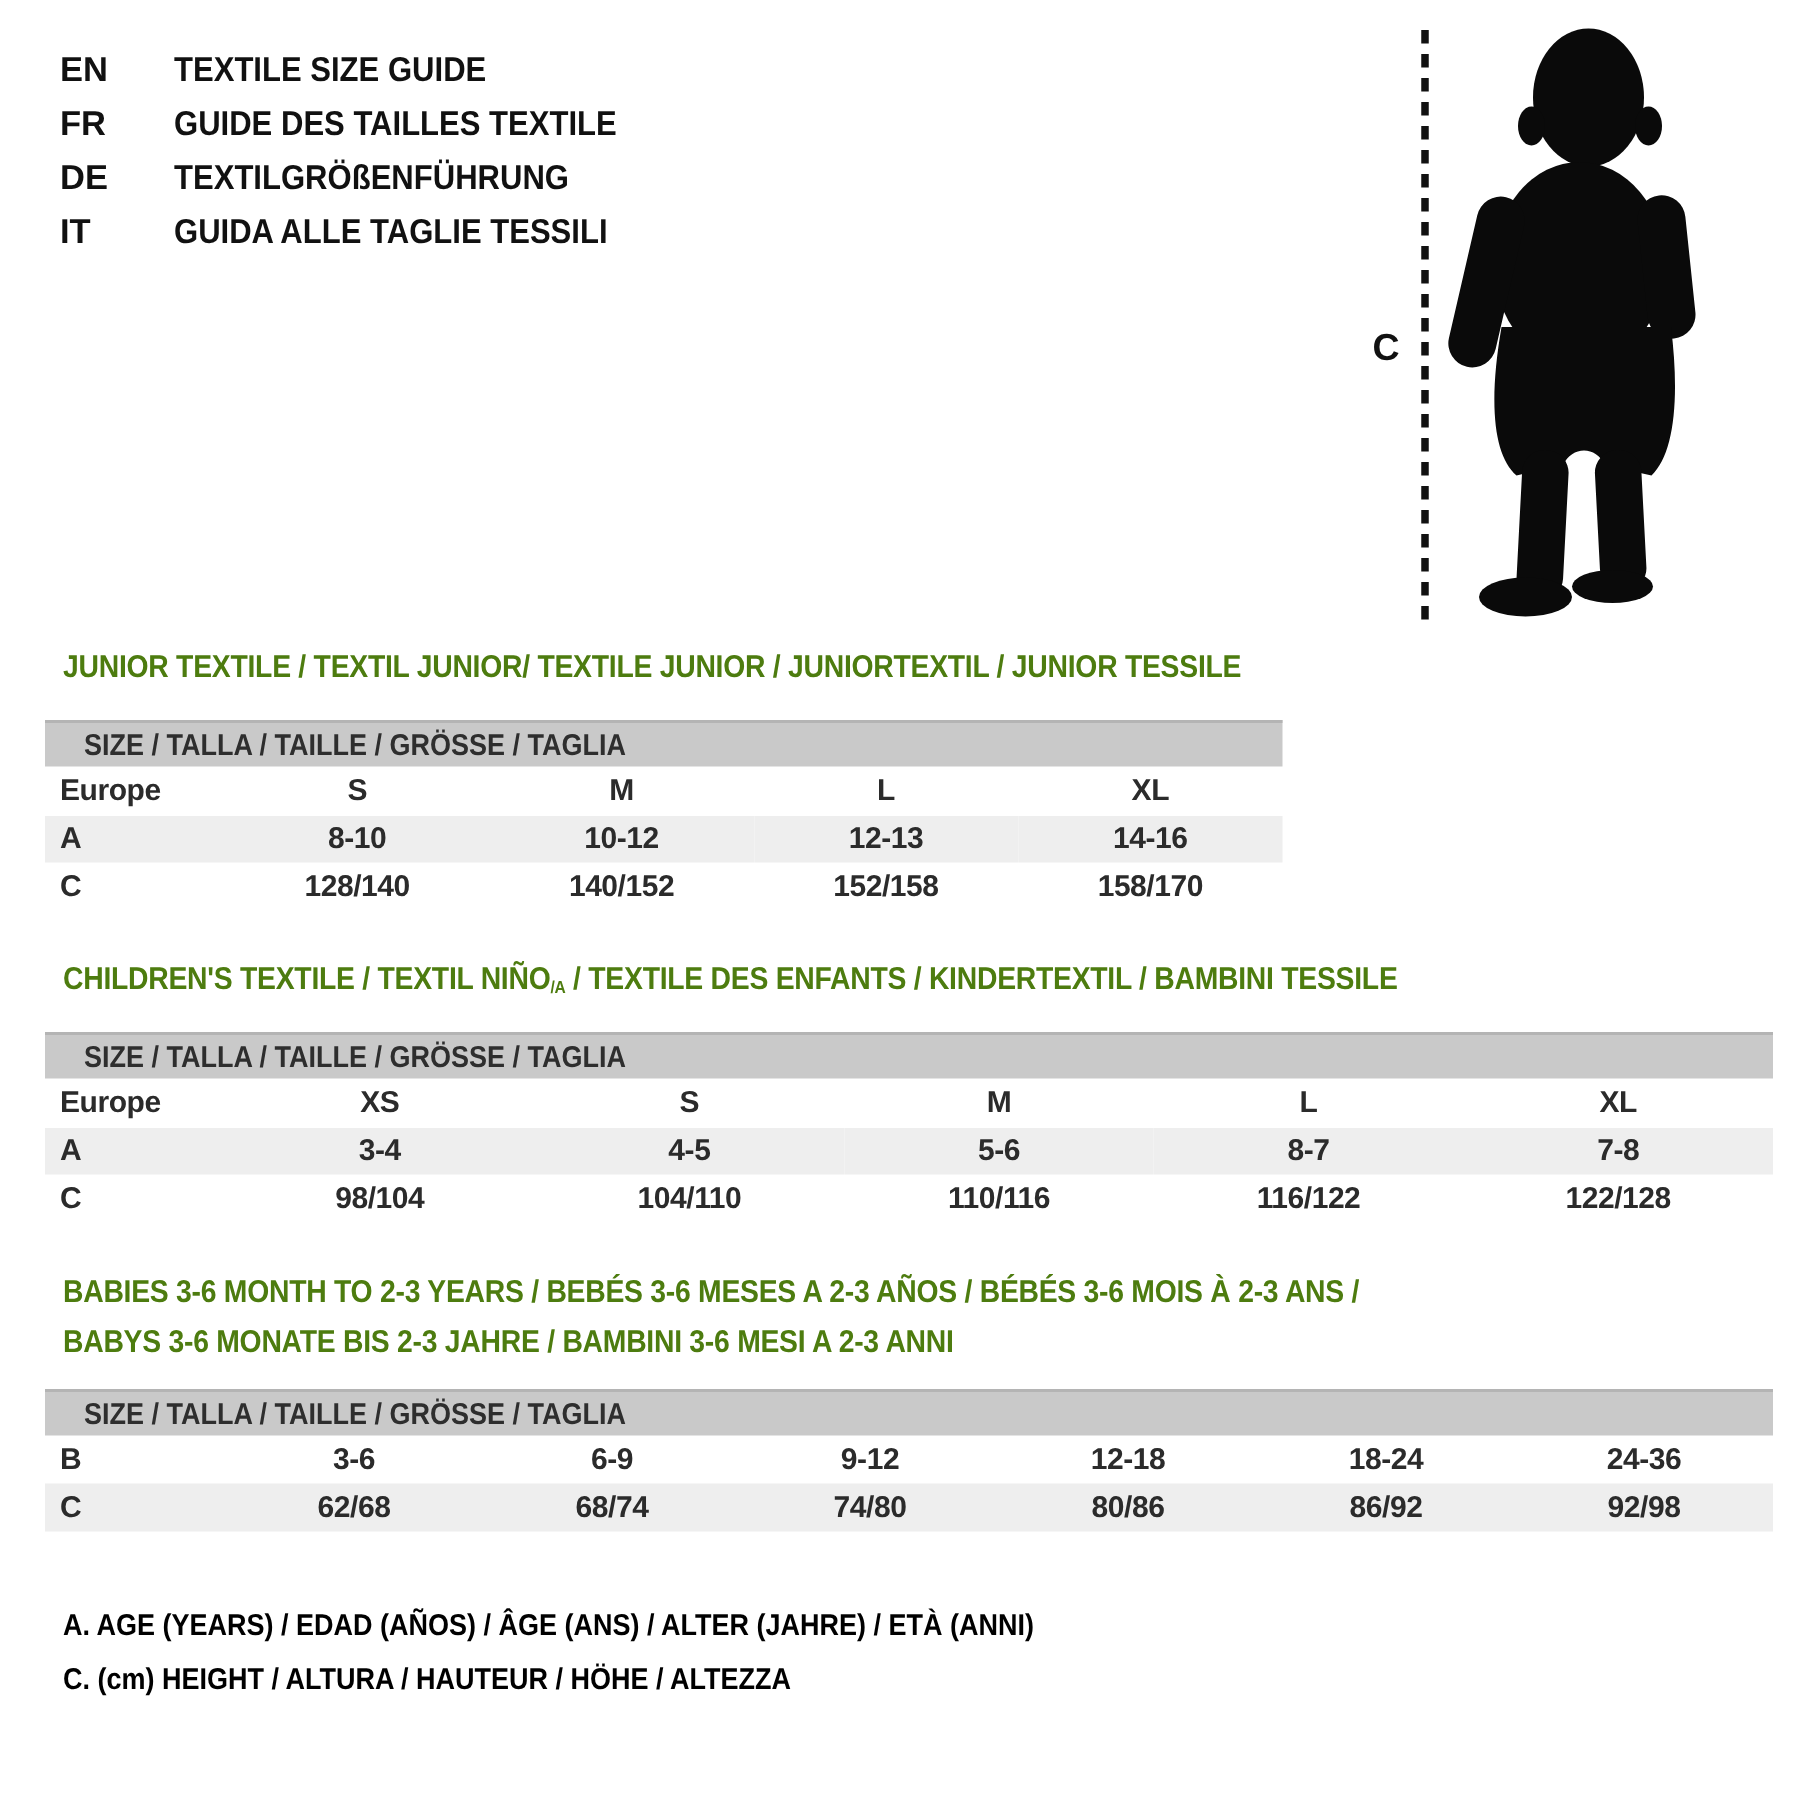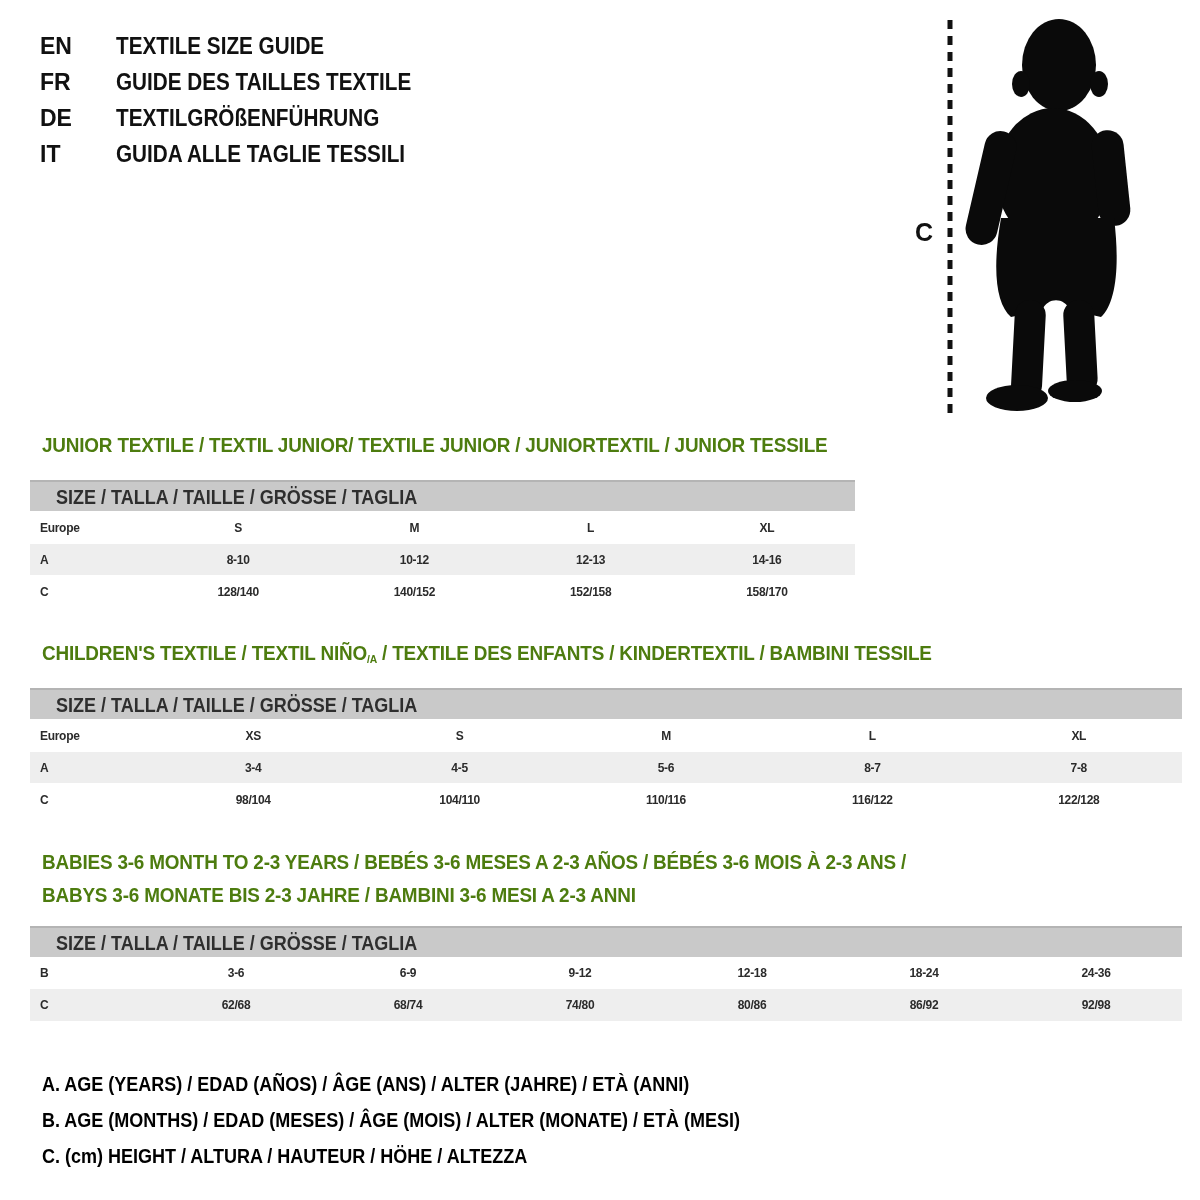--- a/index.html
+++ b/index.html
@@ -25,21 +25,21 @@
   .heading-sub { font-size:0.55em; vertical-align:-0.25em; }
 
   
   .size-bar {
     background:#c9c9c9; height:31px; line-height:31px; box-sizing:border-box;
     border-top:2px solid #b4b4b4; padding-left:26px;
     font-weight:700; font-size:20px; color:#2e2e2e;
   }
   table { border-collapse:collapse; width:100%; table-layout:fixed; }
   th, td {
-    font-weight:700; font-size:12px; color:#2b2b2b;
+    font-weight:700; font-size:20px; color:#2b2b2b;
     padding:0; letter-spacing:-0.3px;
   }
   th { text-align:left; padding-left:10px; font-weight:700; }
   td { text-align:center; }
   tr.h33 { height:33px; } tr.h31 { height:31px; } tr.h32 { height:32px; }
   tr.stripe { background:#eeeeee; }
 
   
   .legend-line { font-weight:700; font-size:20px; line-height:36px; color:#000000; white-space:nowrap; }
 </style>
@@ -217,15 +217,14 @@
       <td>80/86</td>
       <td>86/92</td>
       <td>92/98</td>
     </tr>
   </tbody>
     </table>
 </div>
 
 <div class="abs" style="left:42px; top:1066px;">
   <div class="legend-line"><span class="cond">A. AGE (YEARS) / EDAD (AÑOS) / ÂGE (ANS) / ALTER (JAHRE) / ETÀ (ANNI)</span></div>
-  <div class="legend-line"><span class="cond">B. AGE (MONTHS) / EDAD (MESES) / ÂGE (MOIS) / ALTER (MONATE) / ETÀ (MESI)</span></div>
   <div class="legend-line"><span class="cond">C. (cm) HEIGHT / ALTURA / HAUTEUR / HÖHE / ALTEZZA</span></div>
 </div>
 
 </body></html>

